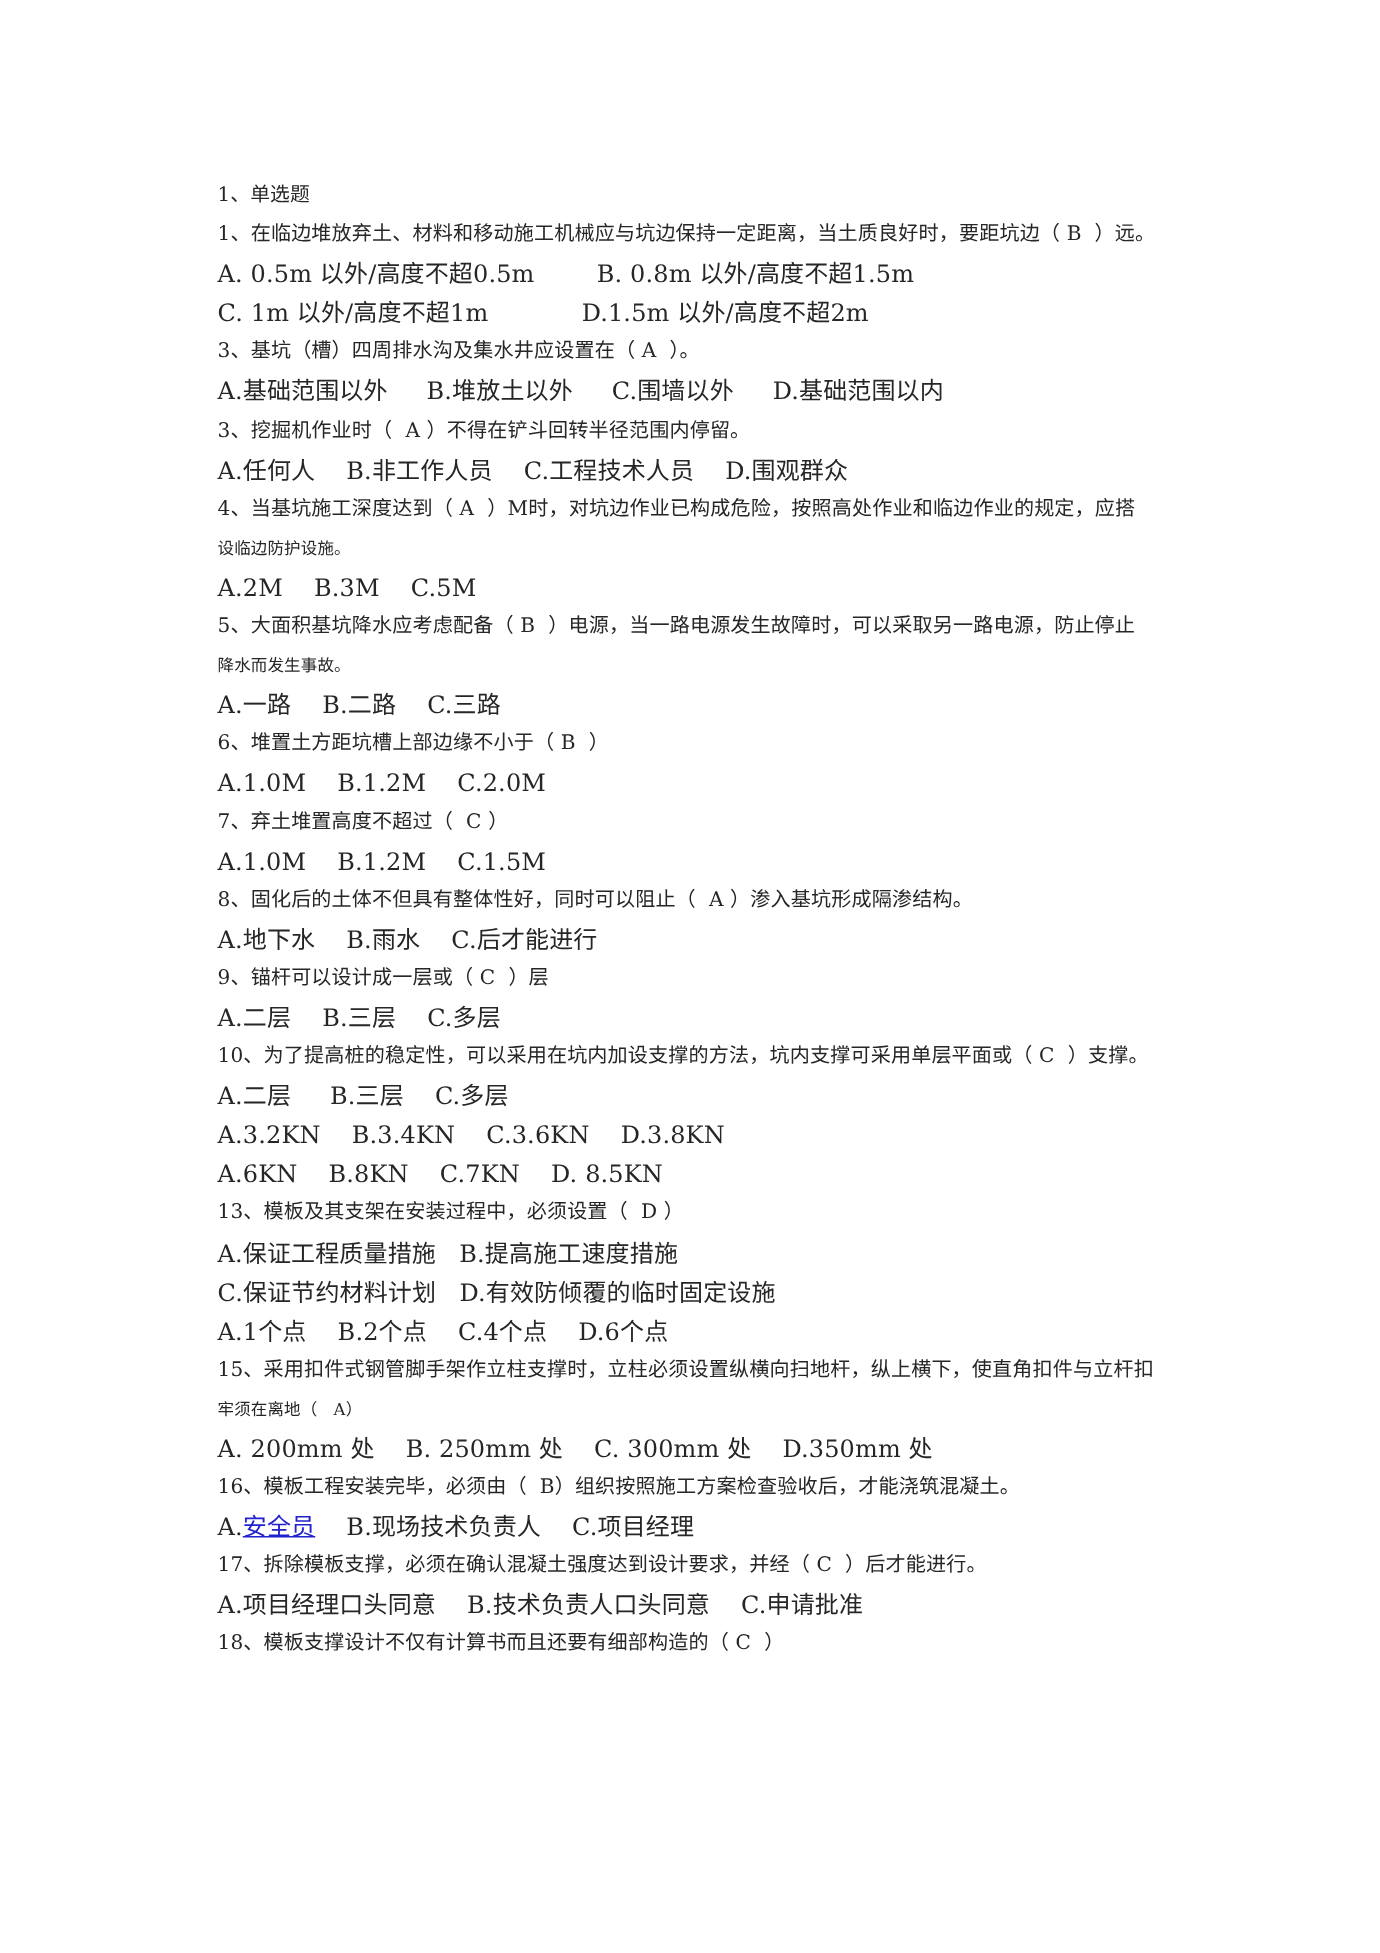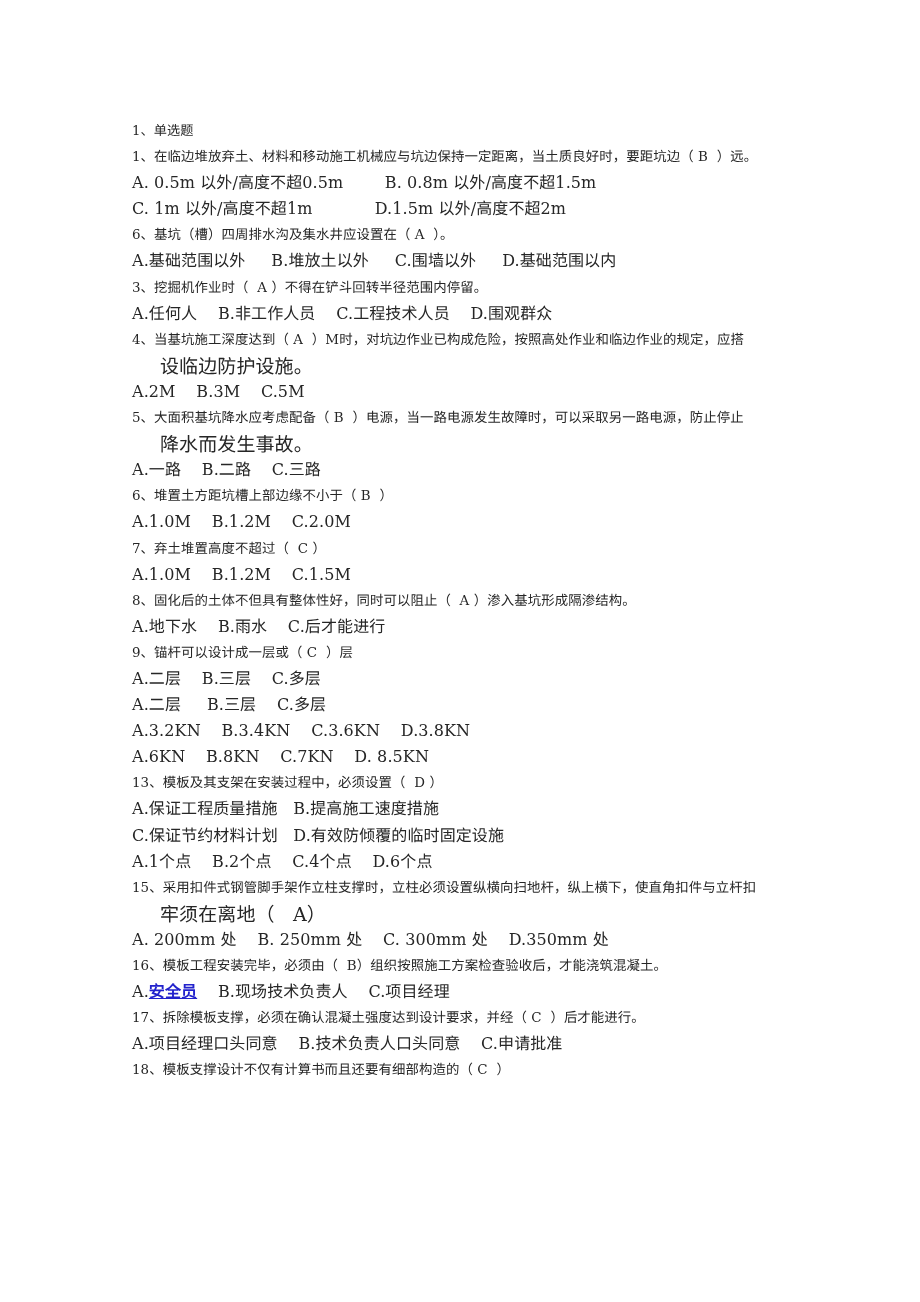--- a/index.html
+++ b/index.html
@@ -18,21 +18,21 @@
   }
   .page {
     position: relative;
     width: 920px;
     height: 1302px;
     background: #ffffff;
     box-sizing: border-box;
   }
   .doc-body {
     position: absolute;
-    left: 132px;
+    left: 145px;
     top: 118px;
     width: 660px;
   }
   .line {
     font-size: 13.2px;
     line-height: 26.1px;
     white-space: pre-wrap;
     color: #262626;
     letter-spacing: 0.1px;
     text-align: left;
@@ -40,42 +40,40 @@
   .line.heading {
     font-size: 13.2px;
   }
   .line.question {
     font-size: 13.4px;
   }
   .line.options {
     font-size: 16px;
   }
   .line.cont {
-    font-size: 19px;
-    margin-left: 28px;
+    font-size: 11px;
   }
   .link {
     color: #2222cc;
     text-decoration: underline;
-    font-weight: bold;
   }
 </style>
 </head>
 <body>
 
 <div class="page">
   <div class="doc-body">
 
     <div class="line heading">1、单选题</div>
 
     <div class="line question">1、在临边堆放弃土、材料和移动施工机械应与坑边保持一定距离，当土质良好时，要距坑边（ B  ）远。</div>
     <div class="line options">A. 0.5m 以外/高度不超0.5m        B. 0.8m 以外/高度不超1.5m</div>
     <div class="line options">C. 1m 以外/高度不超1m            D.1.5m 以外/高度不超2m</div>
 
-    <div class="line question">6、基坑（槽）四周排水沟及集水井应设置在（ A  ）。</div>
+    <div class="line question">3、基坑（槽）四周排水沟及集水井应设置在（ A  ）。</div>
     <div class="line options">A.基础范围以外     B.堆放土以外     C.围墙以外     D.基础范围以内</div>
 
     <div class="line question">3、挖掘机作业时（  A ）不得在铲斗回转半径范围内停留。</div>
     <div class="line options">A.任何人    B.非工作人员    C.工程技术人员    D.围观群众</div>
 
     <div class="line question">4、当基坑施工深度达到（ A  ）M时，对坑边作业已构成危险，按照高处作业和临边作业的规定，应搭</div>
     <div class="line cont">设临边防护设施。</div>
     <div class="line options">A.2M    B.3M    C.5M</div>
 
     <div class="line question">5、大面积基坑降水应考虑配备（ B  ）电源，当一路电源发生故障时，可以采取另一路电源，防止停止</div>
@@ -87,20 +85,21 @@
 
     <div class="line question">7、弃土堆置高度不超过（  C ）</div>
     <div class="line options">A.1.0M    B.1.2M    C.1.5M</div>
 
     <div class="line question">8、固化后的土体不但具有整体性好，同时可以阻止（  A ）渗入基坑形成隔渗结构。</div>
     <div class="line options">A.地下水    B.雨水    C.后才能进行</div>
 
     <div class="line question">9、锚杆可以设计成一层或（ C  ）层</div>
     <div class="line options">A.二层    B.三层    C.多层</div>
 
+    <div class="line question">10、为了提高桩的稳定性，可以采用在坑内加设支撑的方法，坑内支撑可采用单层平面或（ C  ）支撑。</div>
     <div class="line options">A.二层     B.三层    C.多层</div>
 
     <div class="line options">A.3.2KN    B.3.4KN    C.3.6KN    D.3.8KN</div>
 
     <div class="line options">A.6KN    B.8KN    C.7KN    D. 8.5KN</div>
 
     <div class="line question">13、模板及其支架在安装过程中，必须设置（  D ）</div>
     <div class="line options">A.保证工程质量措施   B.提高施工速度措施</div>
     <div class="line options">C.保证节约材料计划   D.有效防倾覆的临时固定设施</div>
 

